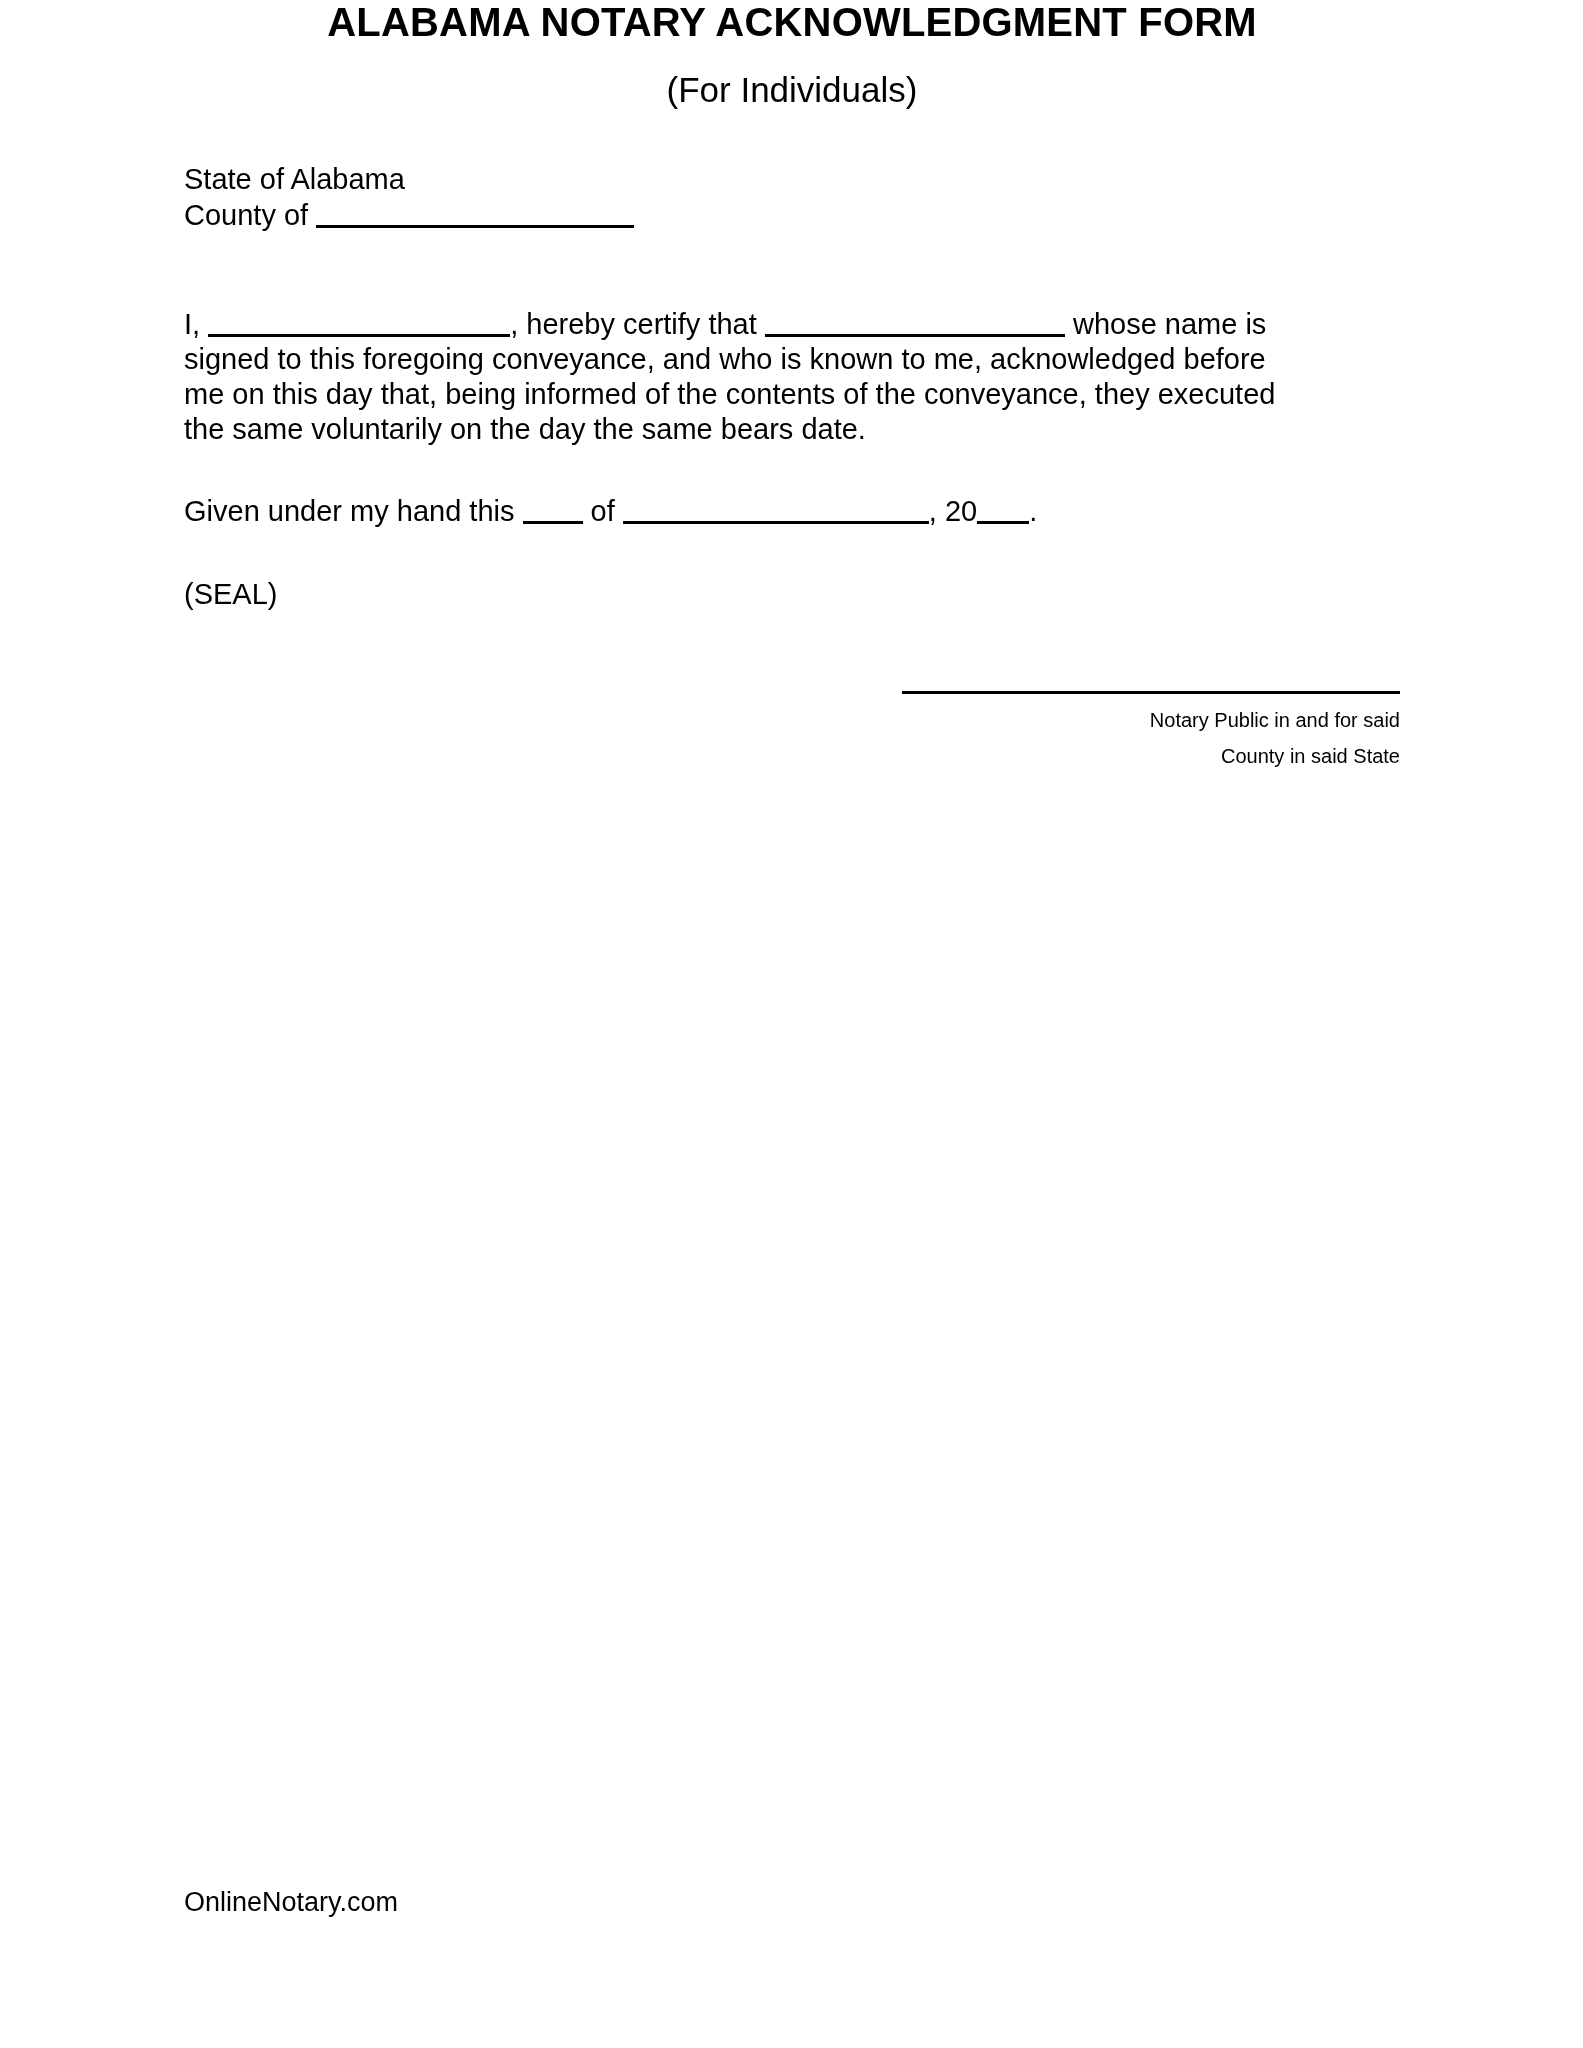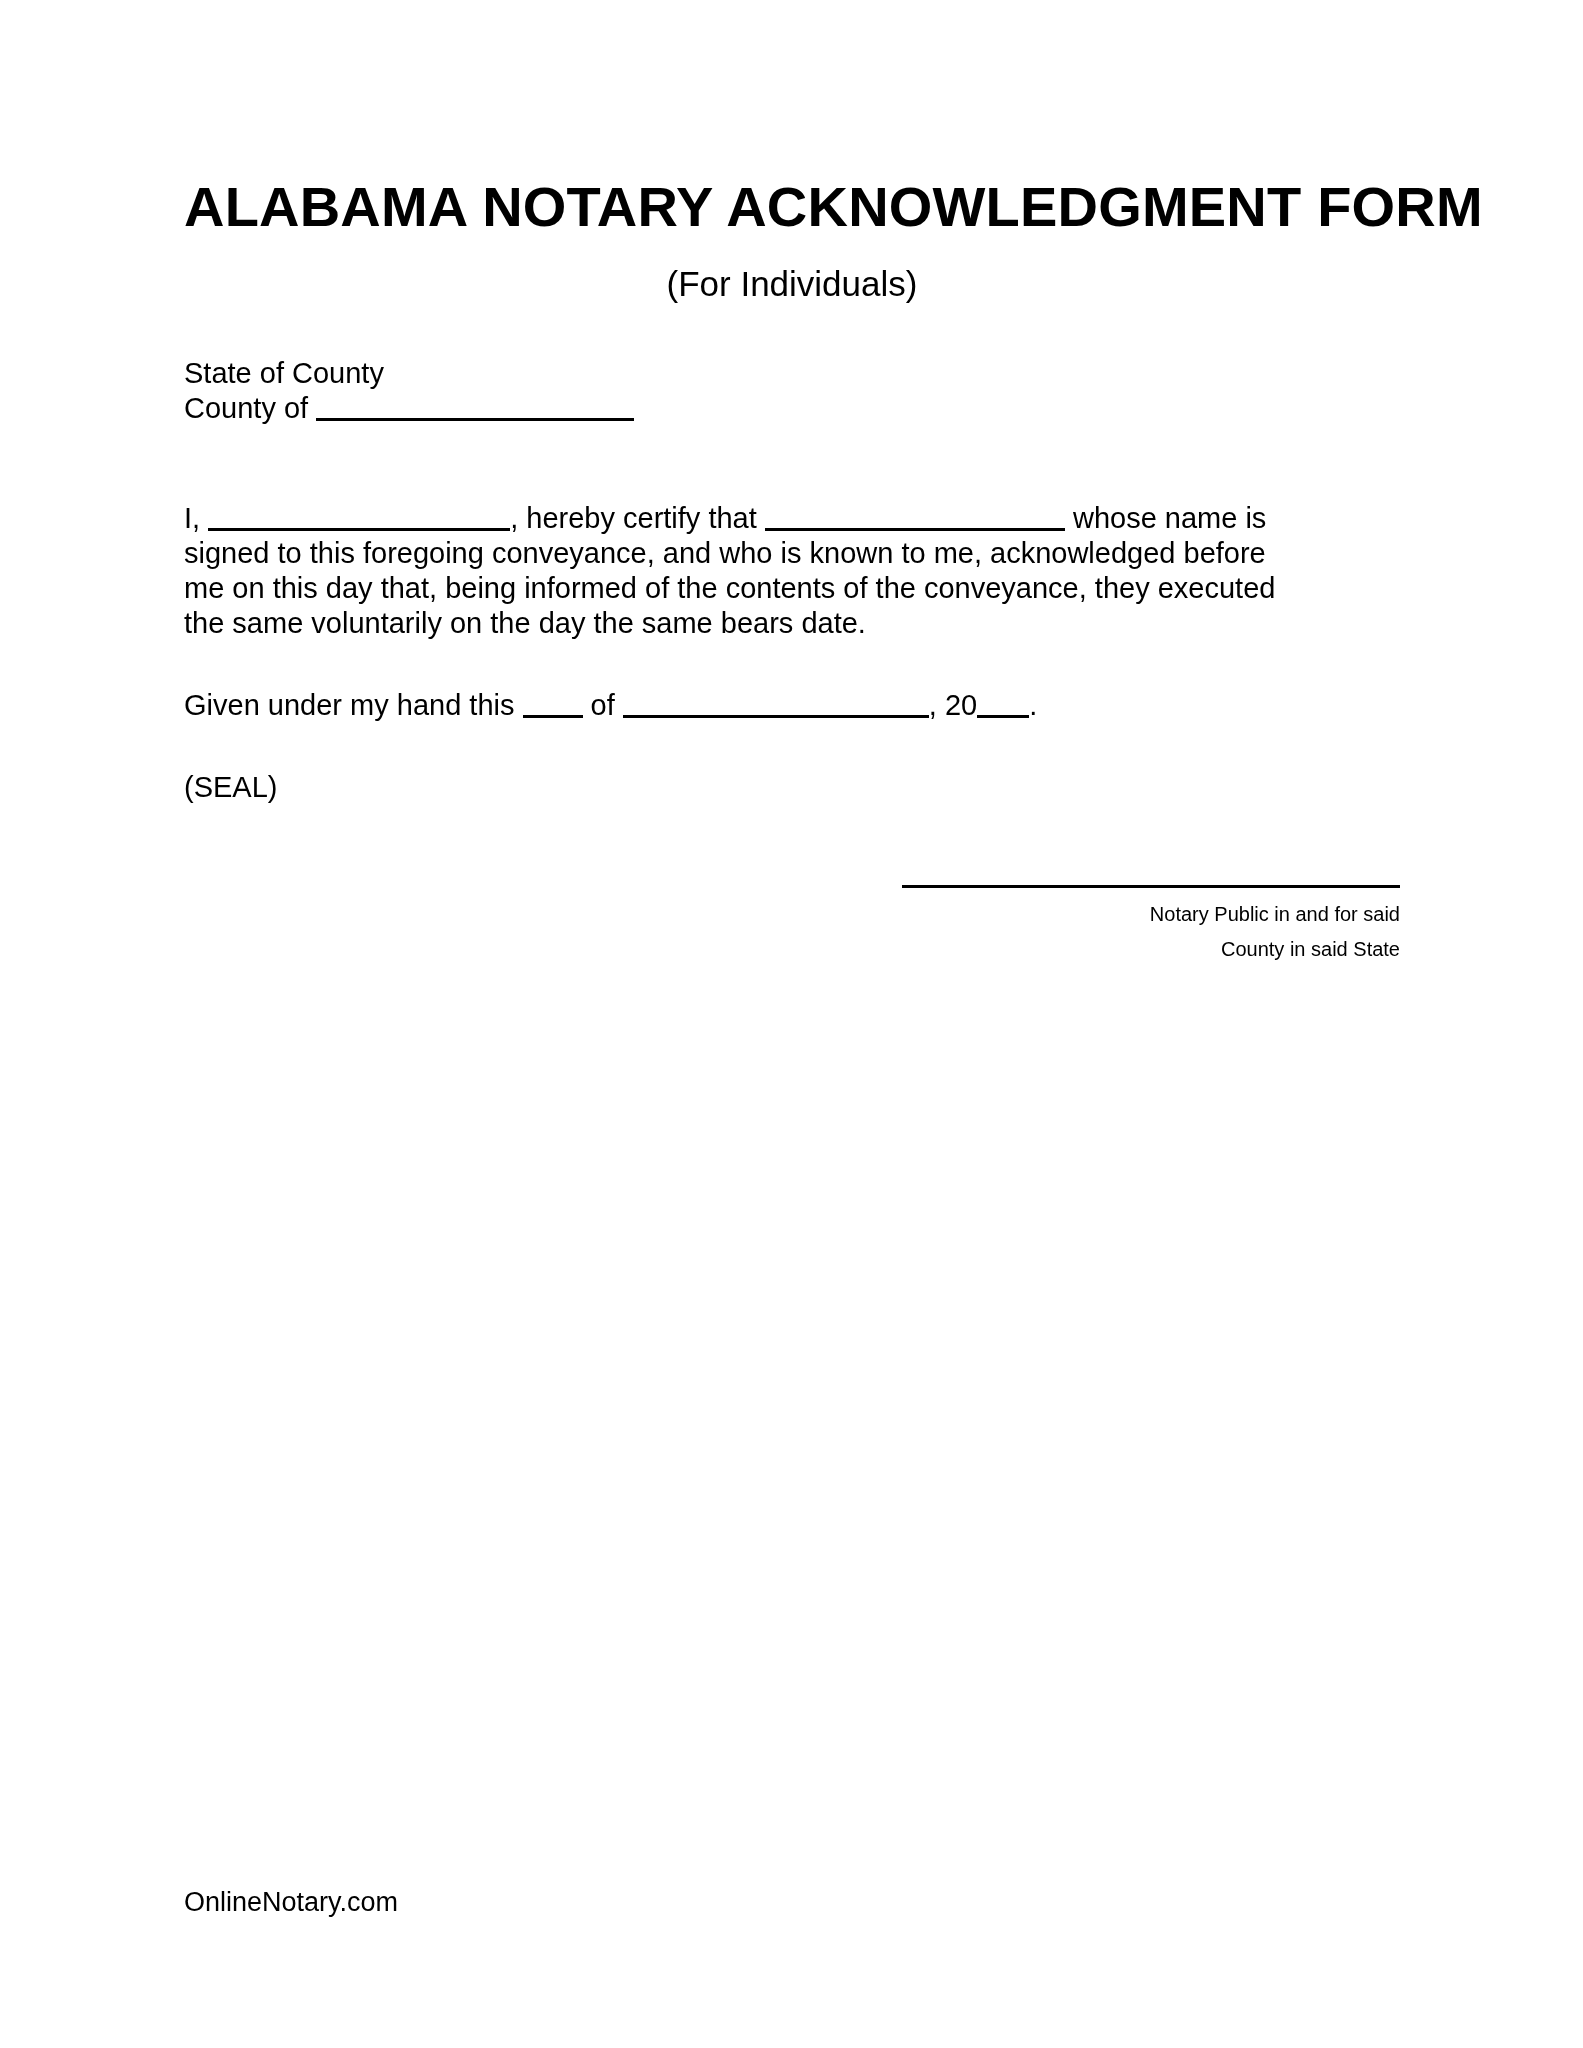--- a/index.html
+++ b/index.html
@@ -24,23 +24,22 @@
   }
   .content {
     position: absolute;
     left: 184px;
     top: 0;
     width: 1216px;
   }
 
   
   .title {
-    margin-top: 176px;
     text-align: center;
-    font-size: 56px;
+    font-size: 40px;
     font-weight: bold;
     letter-spacing: 0.2px;
     line-height: 1.12;
     white-space: nowrap;
   }
   .subtitle {
     text-align: center;
     font-size: 35px;
     font-weight: normal;
     margin-top: 25px;
@@ -126,21 +125,21 @@
 <body>
 
 <div class="page">
 
   <div class="content">
 
     <div class="title">ALABAMA NOTARY ACKNOWLEDGMENT FORM</div>
     <div class="subtitle">(For Individuals)</div>
 
     <div class="venue-block">
-      <div class="venue-line">State of County</div>
+      <div class="venue-line">State of Alabama</div>
       <div class="venue-line">
         <span>County of</span><span>&nbsp;</span><span class="blank blank-county"></span>
       </div>
     </div>
 
     <div class="paragraph">
       <span>I,</span><span>&nbsp;</span><span class="blank blank-notary"></span><span>, hereby certify that</span><span>&nbsp;</span><span class="blank blank-signer"></span><span>&nbsp;</span><span>whose</span>
       <span>name is signed to this foregoing conveyance, and who is known to me, acknowledged</span>
       <span>before me on this day that, being informed of the contents of the conveyance, they</span>
       <span>executed the same voluntarily on the day the same bears date.</span>

